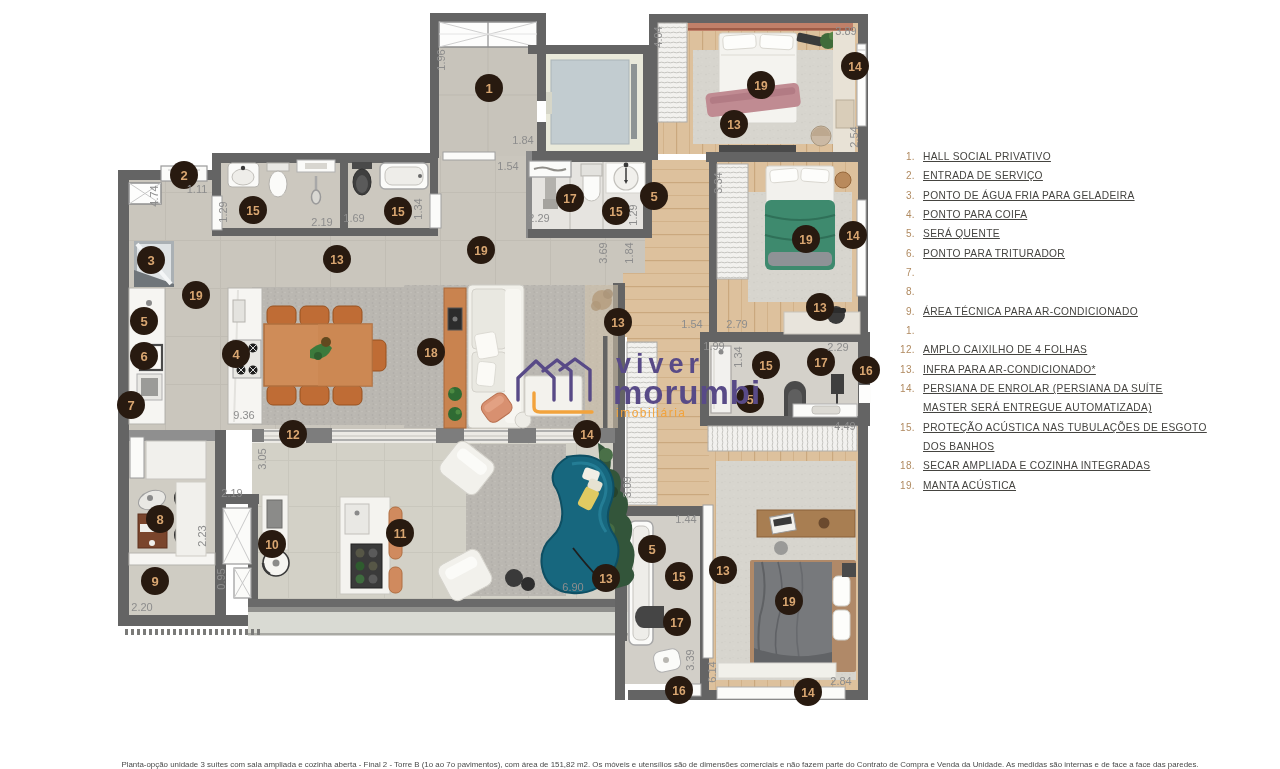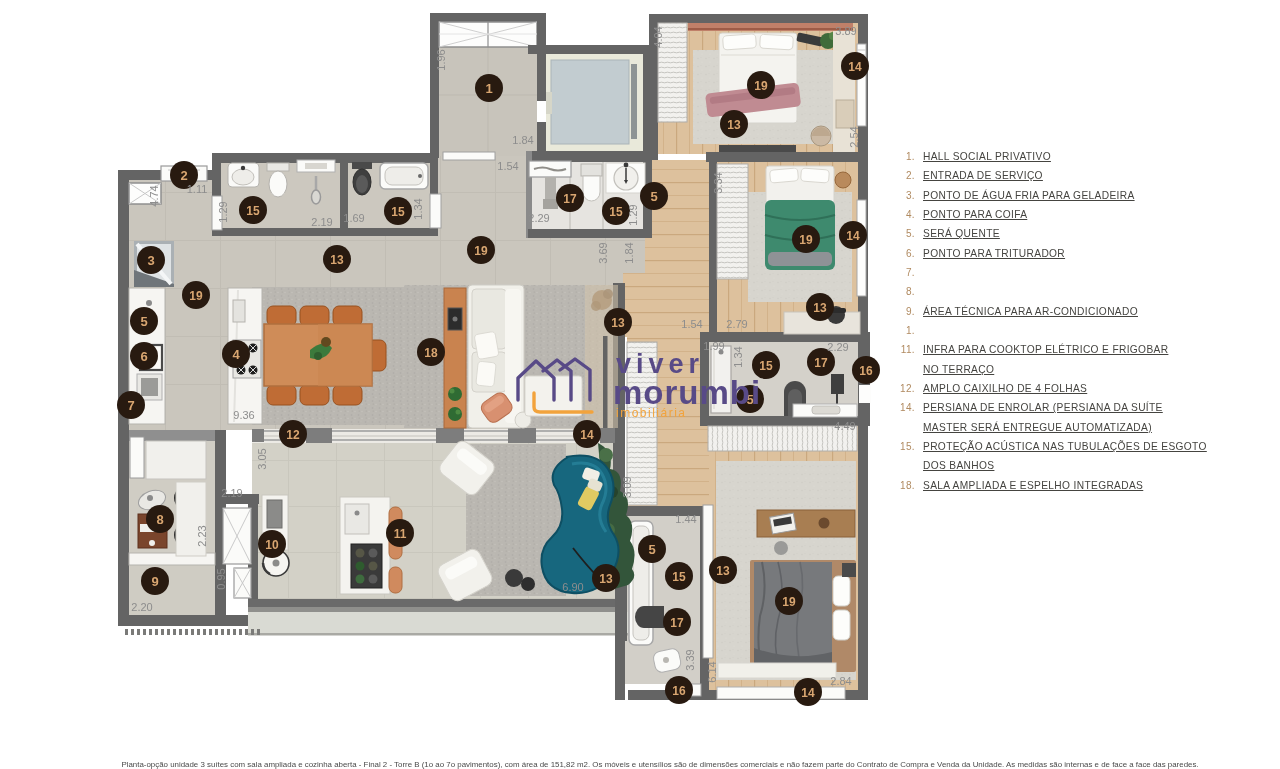--- a/index.html
+++ b/index.html
@@ -737,35 +737,39 @@
         <span class="ln">8.</span>
       </div>
 <div class="li">
         <span class="ln">9.</span>
         <span class="lt">ÁREA TÉCNICA PARA AR-CONDICIONADO</span>
       </div>
 <div class="li">
         <span class="ln">1.</span>
       </div>
 <div class="li">
-        <span class="ln">11.</span>
-        <span class="lt">INFRA PARA COOKTOP ELÉTRICO E FRIGOBAR<br>NO TERRAÇO</span>
-      </div>
-<div class="li">
         <span class="ln">12.</span>
         <span class="lt">AMPLO CAIXILHO DE 4 FOLHAS</span>
       </div>
 <div class="li">
+        <span class="ln">13.</span>
+        <span class="lt">INFRA PARA AR-CONDICIONADO*</span>
+      </div>
+<div class="li">
         <span class="ln">14.</span>
         <span class="lt">PERSIANA DE ENROLAR (PERSIANA DA SUÍTE<br>MASTER SERÁ ENTREGUE AUTOMATIZADA)</span>
       </div>
 <div class="li">
         <span class="ln">15.</span>
         <span class="lt">PROTEÇÃO ACÚSTICA NAS TUBULAÇÕES DE ESGOTO<br>DOS BANHOS</span>
       </div>
 <div class="li">
         <span class="ln">18.</span>
-        <span class="lt">SALA AMPLIADA E ESPELHO INTEGRADAS</span>
+        <span class="lt">SECAR AMPLIADA E COZINHA INTEGRADAS</span>
+      </div>
+<div class="li">
+        <span class="ln">19.</span>
+        <span class="lt">MANTA ACÚSTICA</span>
       </div>
 </div>
 
 <div id="disc">Planta-opção unidade 3 suítes com sala ampliada e cozinha aberta - Final 2 - Torre B (1o ao 7o pavimentos), com área de 151,82 m2. Os móveis e utensílios são de dimensões comerciais e não fazem parte do Contrato de Compra e Venda da Unidade. As medidas são internas e de face a face das paredes.<br>As informações constantes no Memorial Descritivo e nos futuros Instrumentos de Compra e Venda prevalecerão sobre as divulgadas neste material. Os móveis e utensílios são sugestões de decoração com dimensões comerciais e não fazem parte do Contrato de Aquisição da unidade. *A infraestrutura<br>necessária para instalação do ar-condicionado poderá ser adquirida dentro do prazo estabelecido pela Construtora, pelo proprietário, com custo, junto ao MAC Decora. **Kit Gourmet compreende bancada, cuba e churrasqueira a carvão, e poderá ser adquirido junto ao Mac Decora</div>
 </div>
 
 </body></html>

